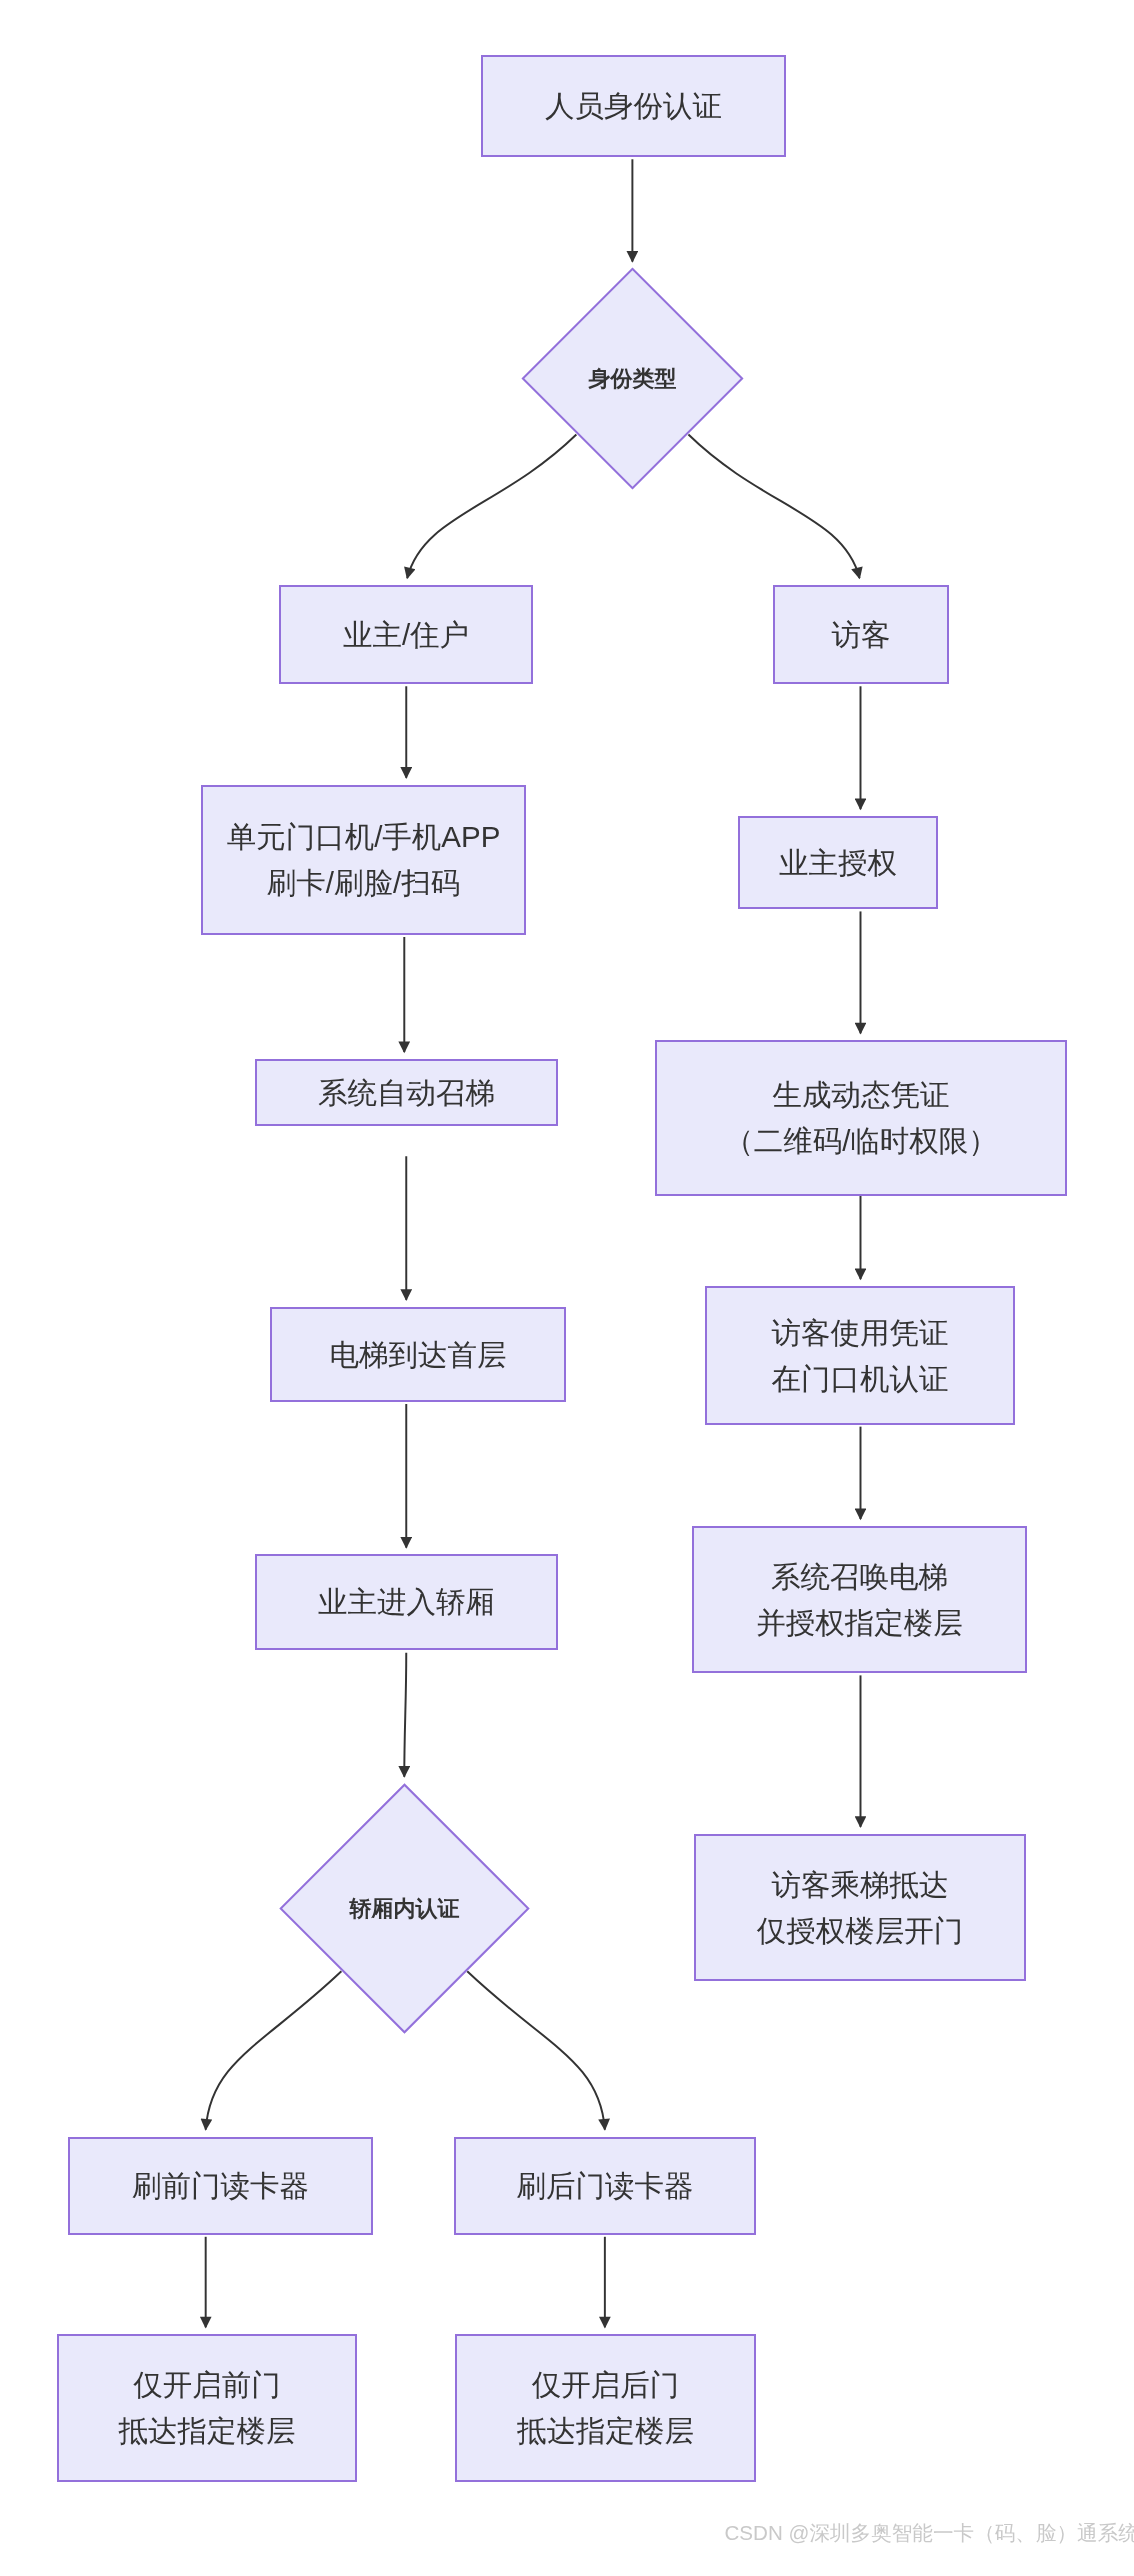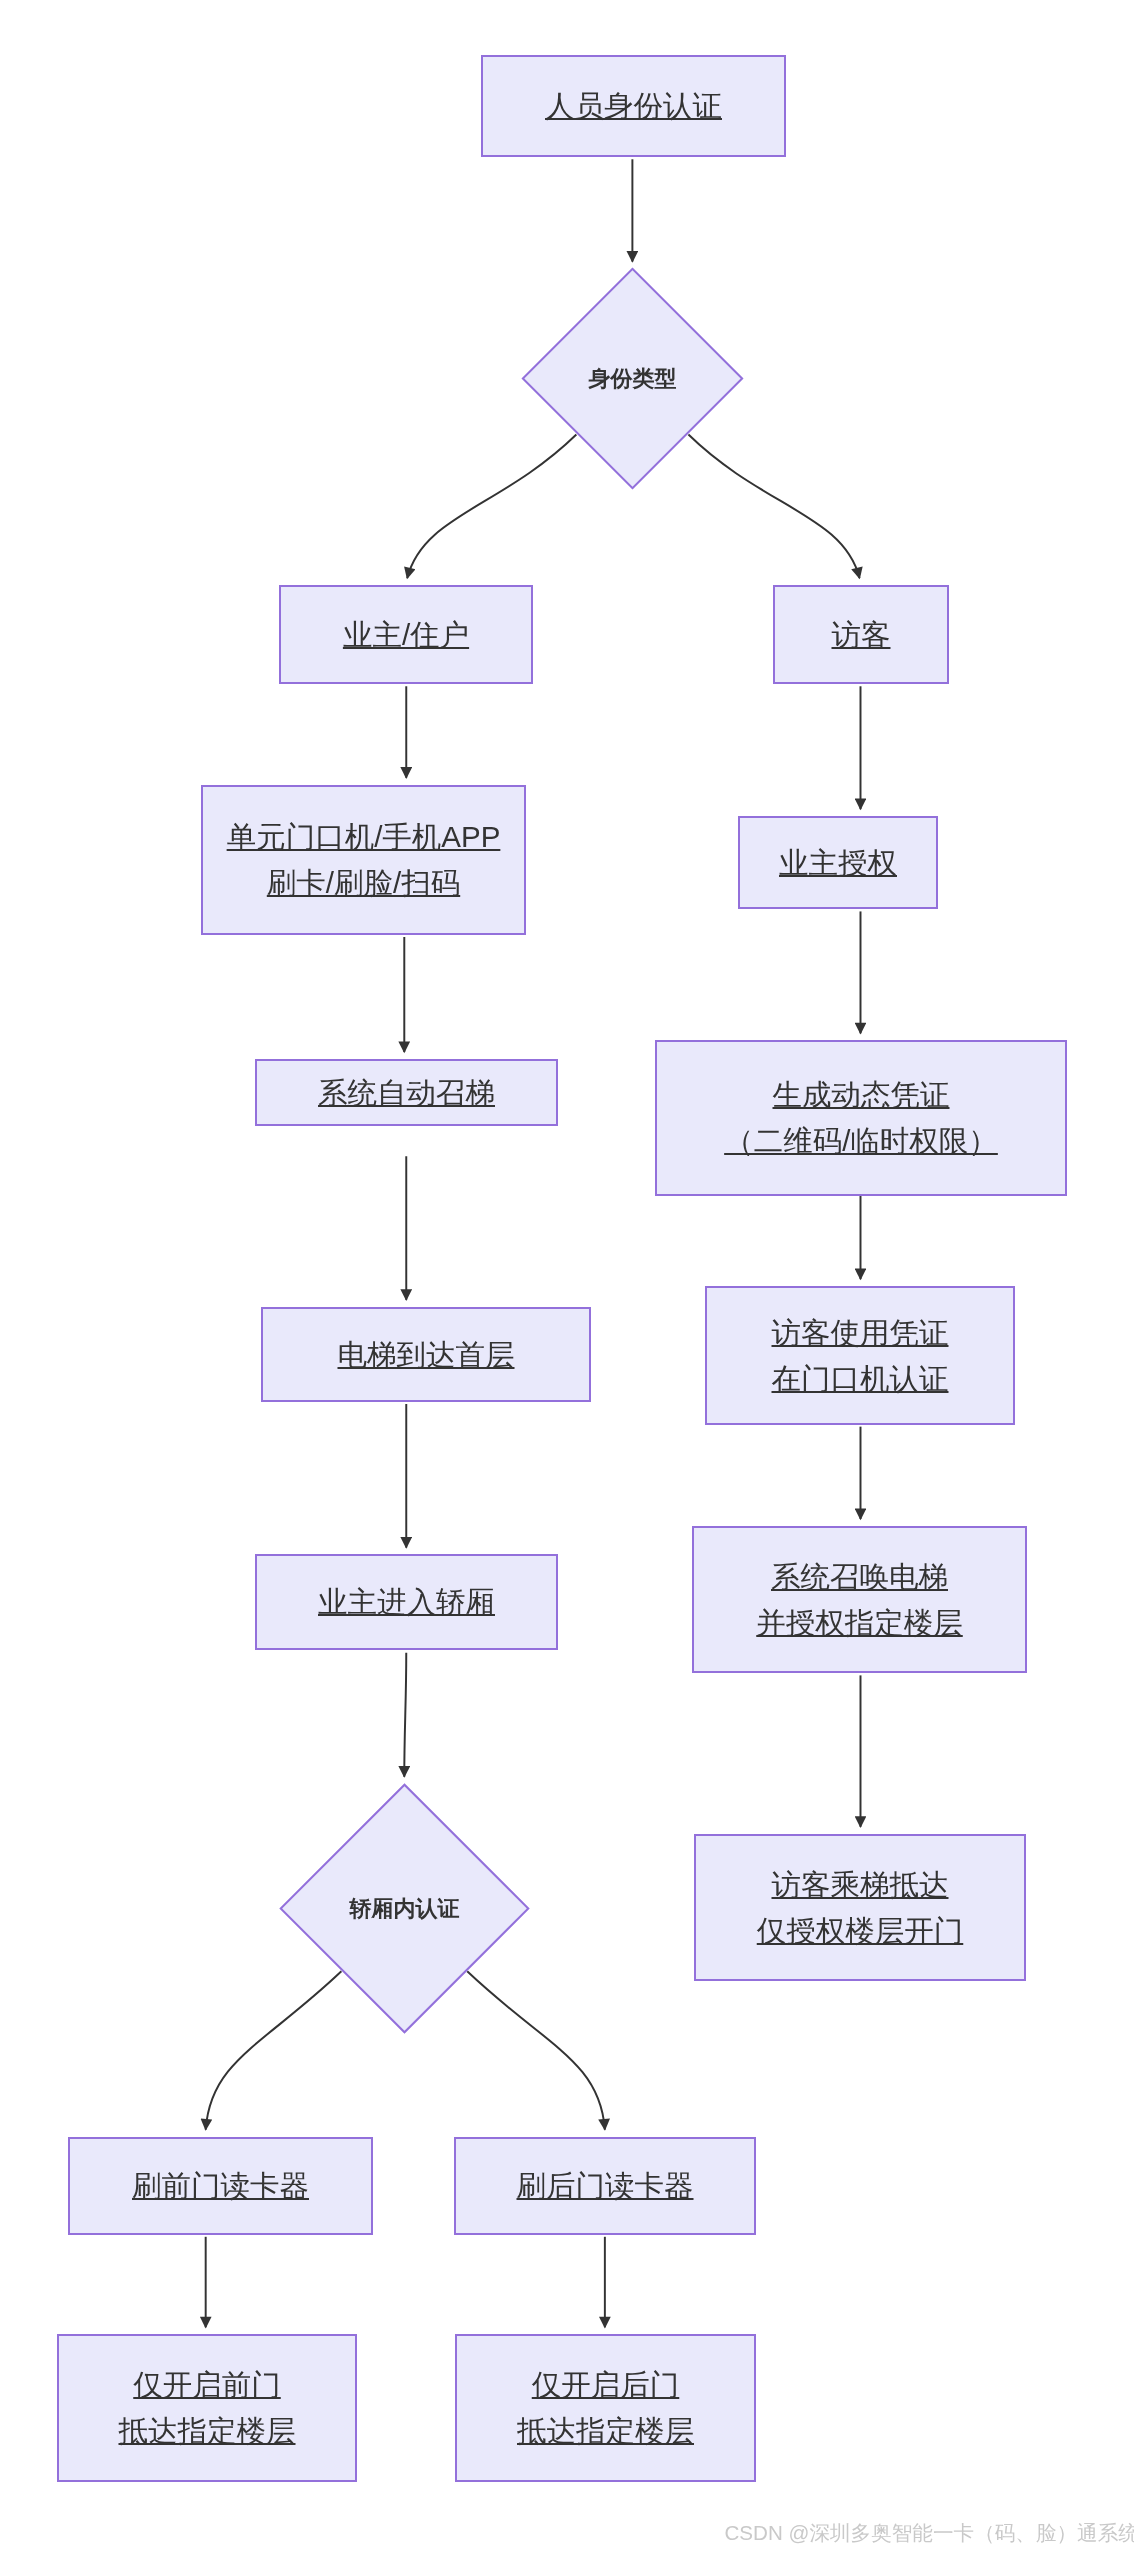--- a/index.html
+++ b/index.html
@@ -38,21 +38,20 @@
     background: var(--node-fill);
     border: 2px solid var(--node-border);
     color: var(--node-text);
     display: flex;
     flex-direction: column;
     align-items: center;
     justify-content: center;
     font-size: 29.5px;
     line-height: 46px;
     text-align: center;
-    text-decoration: underline;
   }
   .diamond {
     position: absolute;
   }
   .diamond-shape {
     position: absolute;
     inset: 0;
     box-sizing: border-box;
     background: var(--node-fill);
     border: 2px solid var(--node-border);
@@ -137,21 +136,21 @@
 
   <div class="node" style="left:255px;top:1059px;width:303px;height:67px">
     <span class="nl">系统自动召梯</span>
   </div>
 
   <div class="node" style="left:655px;top:1040px;width:412px;height:156px">
     <span class="nl">生成动态凭证</span>
     <span class="nl">（二维码/临时权限）</span>
   </div>
 
-  <div class="node" style="left:261px;top:1307px;width:330px;height:95px">
+  <div class="node" style="left:270px;top:1307px;width:296px;height:95px">
     <span class="nl">电梯到达首层</span>
   </div>
 
   <div class="node" style="left:705px;top:1286px;width:310px;height:139px">
     <span class="nl">访客使用凭证</span>
     <span class="nl">在门口机认证</span>
   </div>
 
   <div class="node" style="left:255px;top:1554px;width:303px;height:96px">
     <span class="nl">业主进入轿厢</span>

